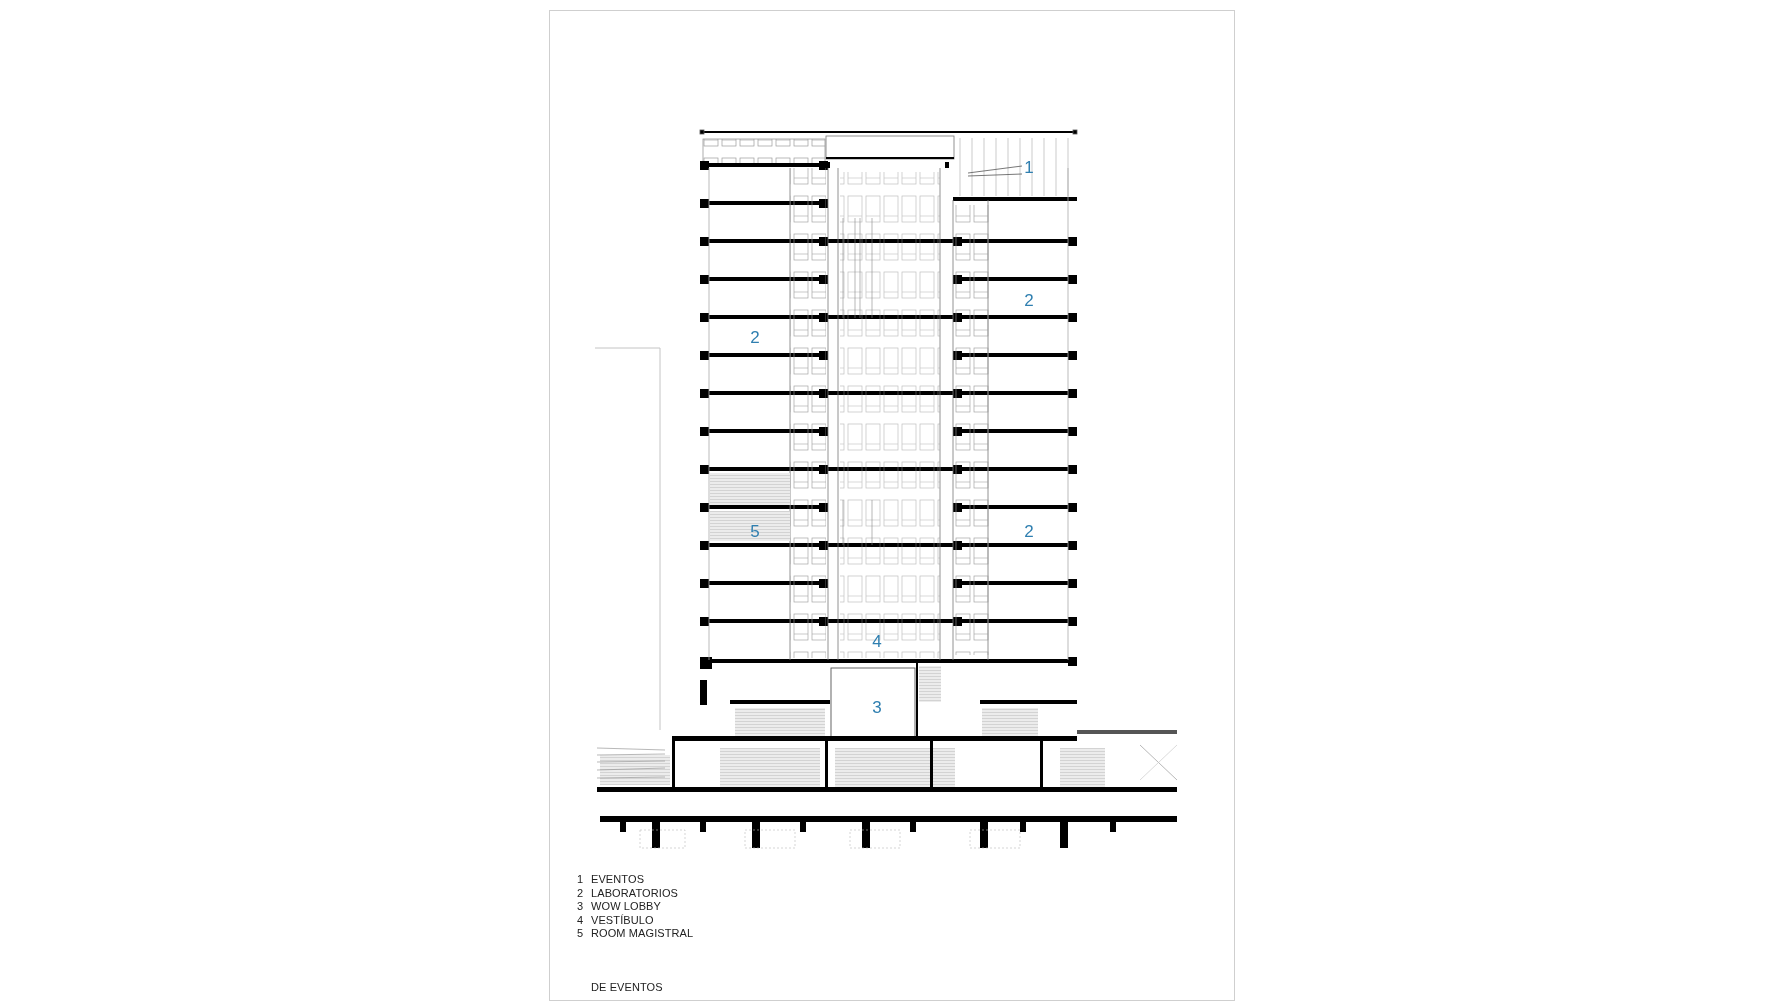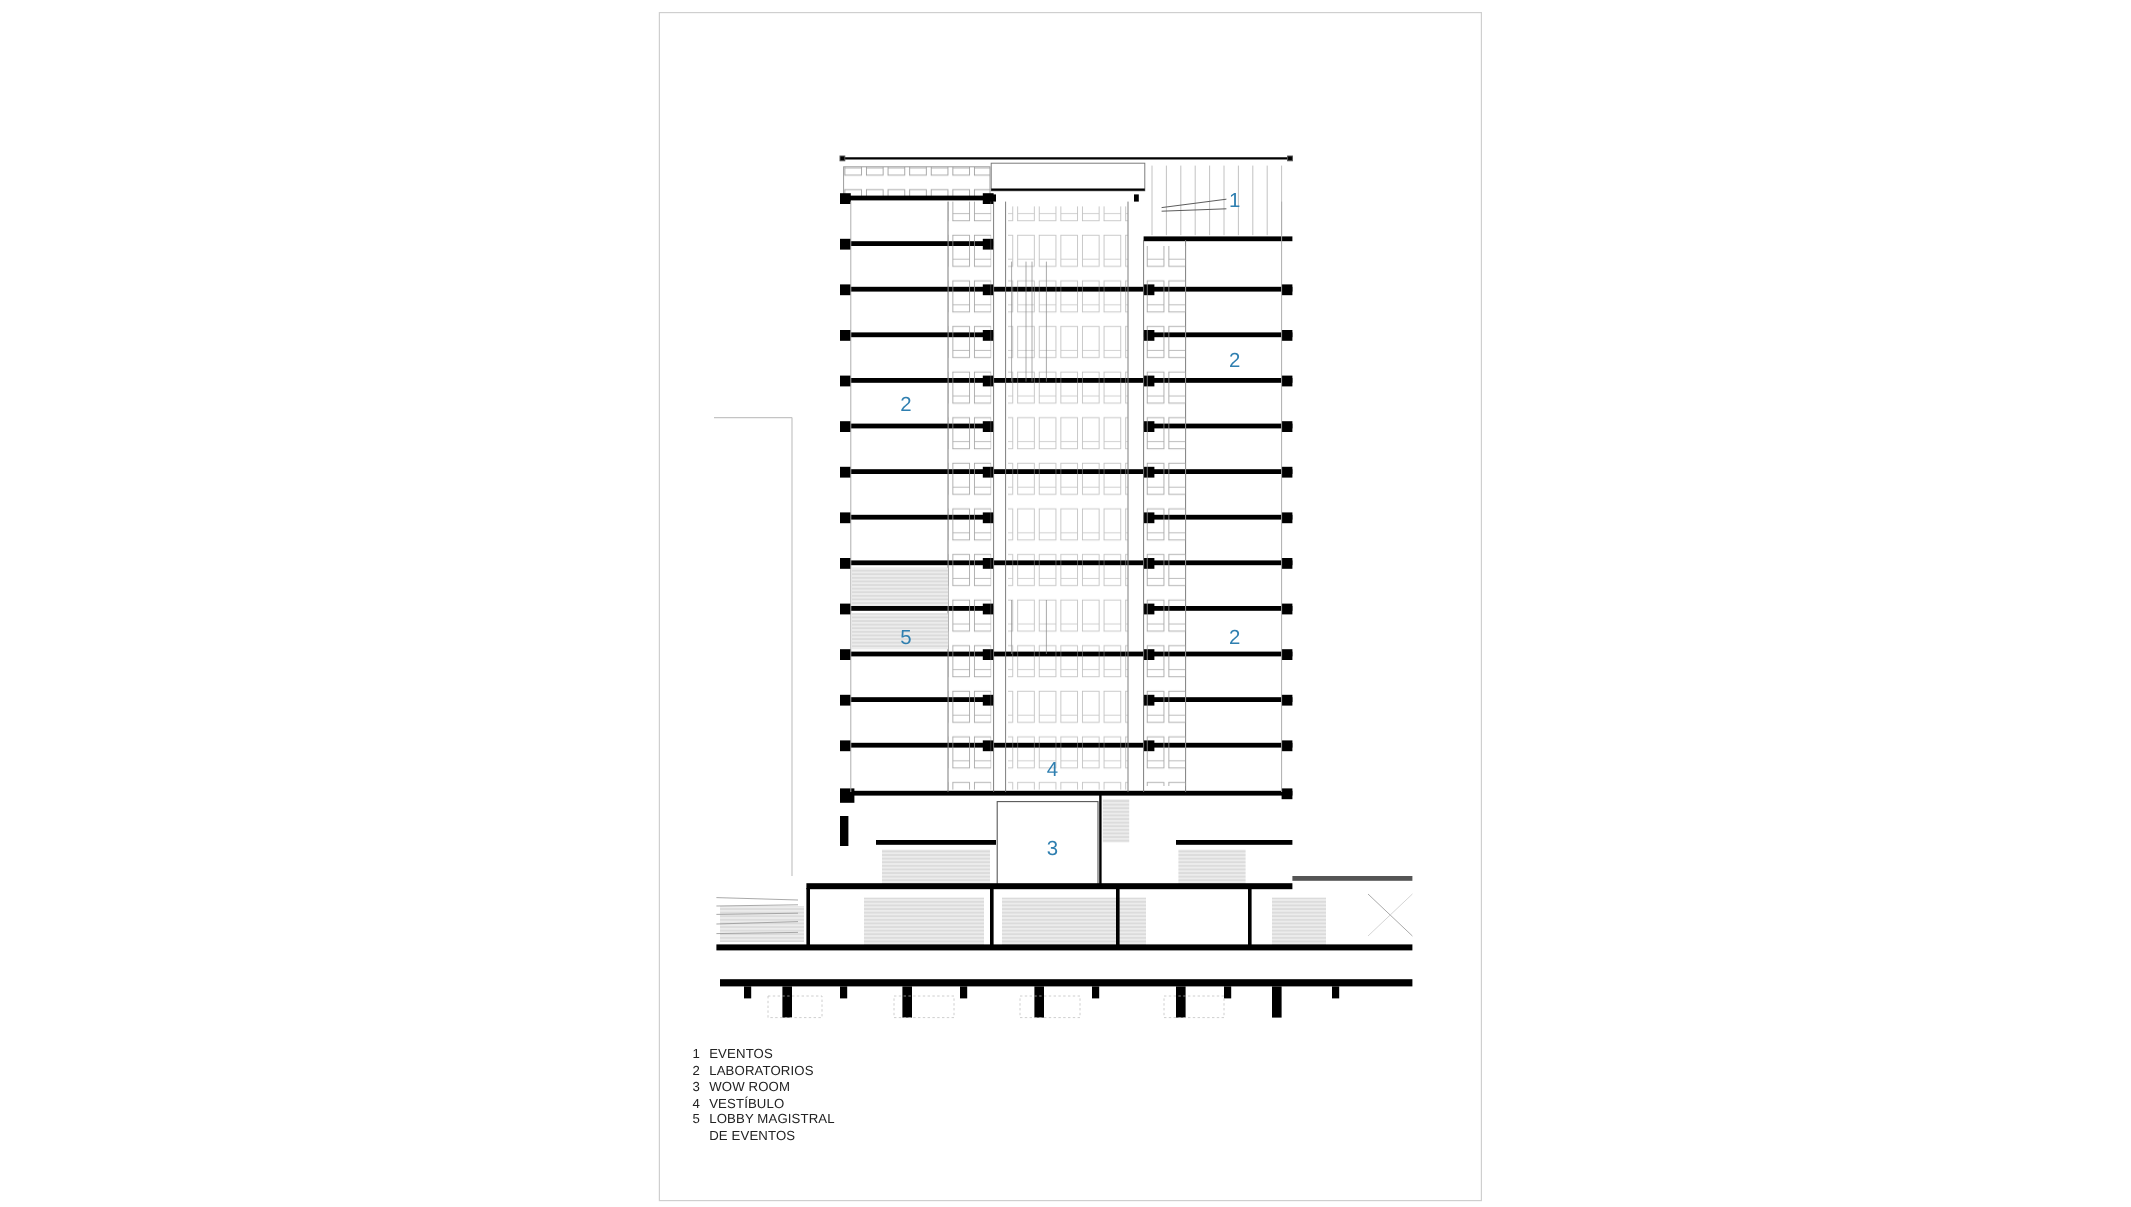--- a/index.html
+++ b/index.html
@@ -3,21 +3,21 @@
 <meta charset="utf-8">
 <style>
   html, body { margin: 0; padding: 0; background: #ffffff; }
   body { width: 1776px; height: 1006px; position: relative; overflow: hidden; font-family: "Liberation Sans", sans-serif; }
   .sheet { position: absolute; left: 549px; top: 10px; width: 686px; height: 991px; border: 1.5px solid #cfcfcf; box-sizing: border-box; background: #fff; }
   svg.drawing { position: absolute; left: 0; top: 0; }
   .label { position: absolute; color: #2f7fb0; font-size: 17px; line-height: 17px; font-family: "Liberation Sans", sans-serif; transform: translate(-50%, -50%); }
   .legend { position: absolute; left: 577px; top: 873px; font-size: 11px; line-height: 13.5px; color: #222; letter-spacing: 0.1px; }
   .legend-row { display: flex; white-space: nowrap; }
   .legend-num { width: 14px; display: inline-block; }
-  .legend-cont { padding-left: 14px; }
+  .legend-cont { padding-left: 14px; margin-top: 40px; }
 </style>
 </head>
 <body>
 
 <div class="sheet"></div>
 
 <svg class="drawing" width="1776" height="1006" viewBox="0 0 1776 1006" xmlns="http://www.w3.org/2000/svg">
   <defs>
     <pattern id="hatch" width="6" height="3" patternUnits="userSpaceOnUse">
       <rect width="6" height="3" fill="#ececec"></rect>
@@ -230,24 +230,24 @@
   <div class="legend-row">
     <span class="legend-num">1</span>
     <span>EVENTOS</span>
   </div>
   <div class="legend-row">
     <span class="legend-num">2</span>
     <span>LABORATORIOS</span>
   </div>
   <div class="legend-row">
     <span class="legend-num">3</span>
-    <span>WOW ROOM</span>
+    <span>WOW LOBBY</span>
   </div>
   <div class="legend-row">
     <span class="legend-num">4</span>
     <span>VESTÍBULO</span>
   </div>
   <div class="legend-row">
     <span class="legend-num">5</span>
-    <span>LOBBY MAGISTRAL</span>
+    <span>ROOM MAGISTRAL</span>
   </div>
   <div class="legend-row legend-cont">DE EVENTOS</div>
 </div>
 
 </body></html>

